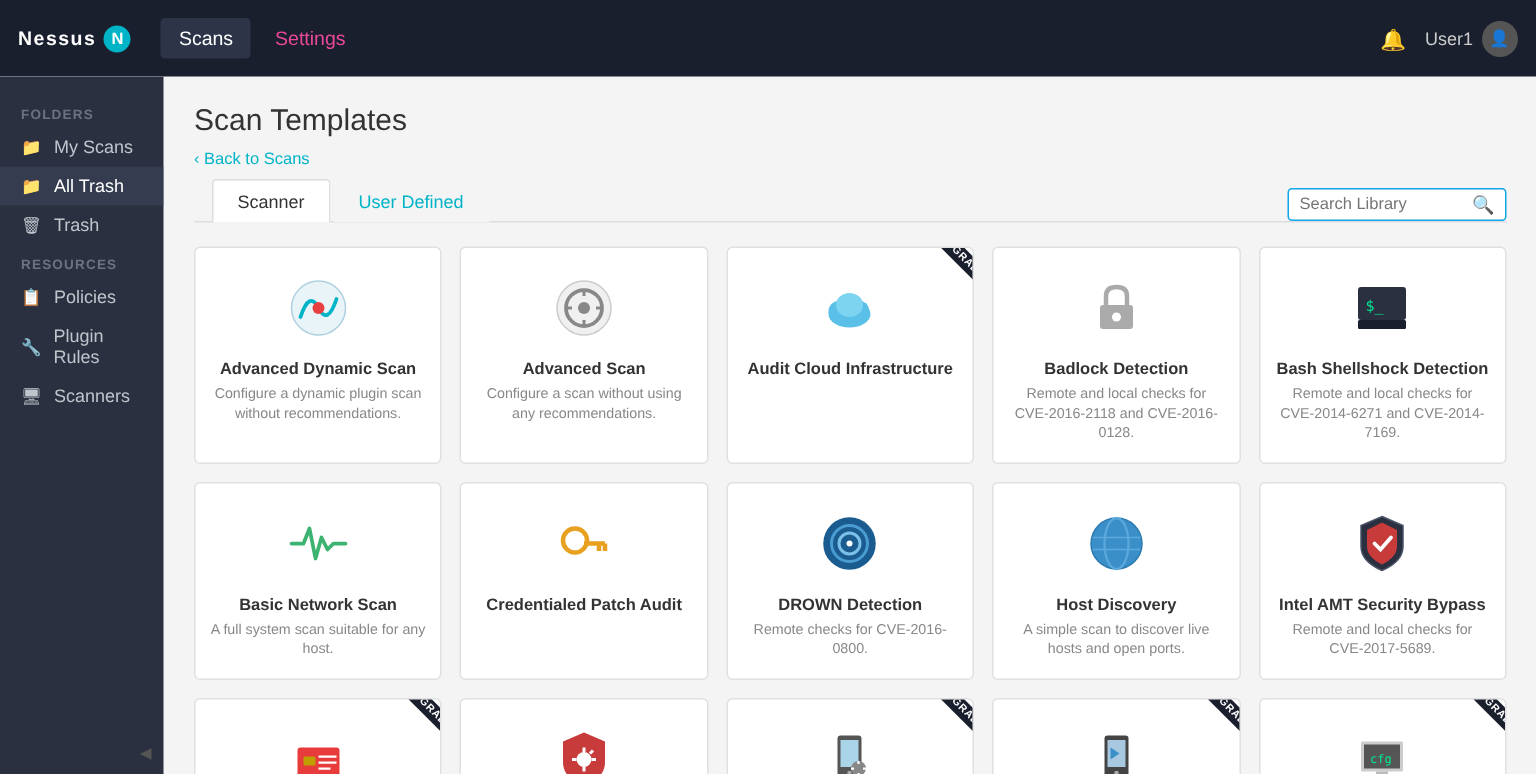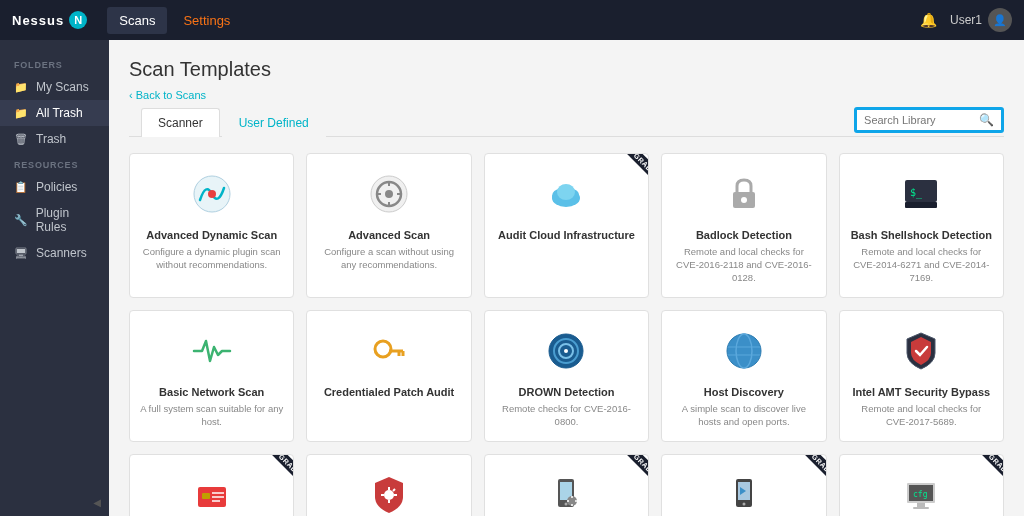--- a/index.html
+++ b/index.html
@@ -1,21 +1,21 @@
 <!DOCTYPE html>
 <html><head>
   <meta charset="utf-8">
   <style>
     * { box-sizing: border-box; margin: 0; padding: 0; }
     body { font-family: -apple-system, BlinkMacSystemFont, 'Segoe UI', sans-serif; background: #f4f4f4; display: flex; flex-direction: column; height: 516px; overflow: hidden; }
 
     
     .topnav {
       background: #1a1f2e;
-      height: 40px;
+      height: 51px;
       display: flex;
       align-items: center;
       padding: 0 12px;
       flex-shrink: 0;
     }
     .topnav-logo {
       display: flex;
       align-items: center;
       margin-right: 20px;
     }
@@ -37,21 +37,21 @@
       align-items: center;
       justify-content: center;
       margin-left: 5px;
     }
     .topnav-links {
       display: flex;
       gap: 4px;
       flex: 1;
     }
     .topnav-link {
-      color: #f97316;
+      color: #ec4899;
       font-size: 13px;
       padding: 6px 12px;
       cursor: pointer;
       border-radius: 3px;
     }
     .topnav-link.active {
       background: #2d3448;
       color: #fff;
     }
     .topnav-right {
@@ -143,21 +143,21 @@
       font-size: 11px;
       cursor: pointer;
       margin-bottom: 6px;
       display: inline-block;
     }
     .back-link::before { content: '‹ '; }
 
     
     .tabs-bar {
       display: flex;
-      align-items: flex-start;
+      align-items: flex-end;
       border-bottom: 1px solid #ddd;
       margin-bottom: 16px;
       padding-left: 12px;
     }
     .tab {
       padding: 7px 16px;
       font-size: 12px;
       color: #555;
       cursor: pointer;
       border: 1px solid transparent;
@@ -175,21 +175,21 @@
       font-weight: 500;
     }
     .tab-user-defined {
       color: #00b4c8;
     }
     .search-lib {
       margin-left: auto;
       display: flex;
       align-items: center;
       background: #fff;
-      border: 3px solid #0ea5e9;
+      border: 1px solid #0ea5e9;
       border-radius: 3px;
       padding: 3px 7px;
       gap: 5px;
     }
     .search-lib input {
       border: none;
       outline: none;
       font-size: 11px;
       color: #555;
       width: 110px;

